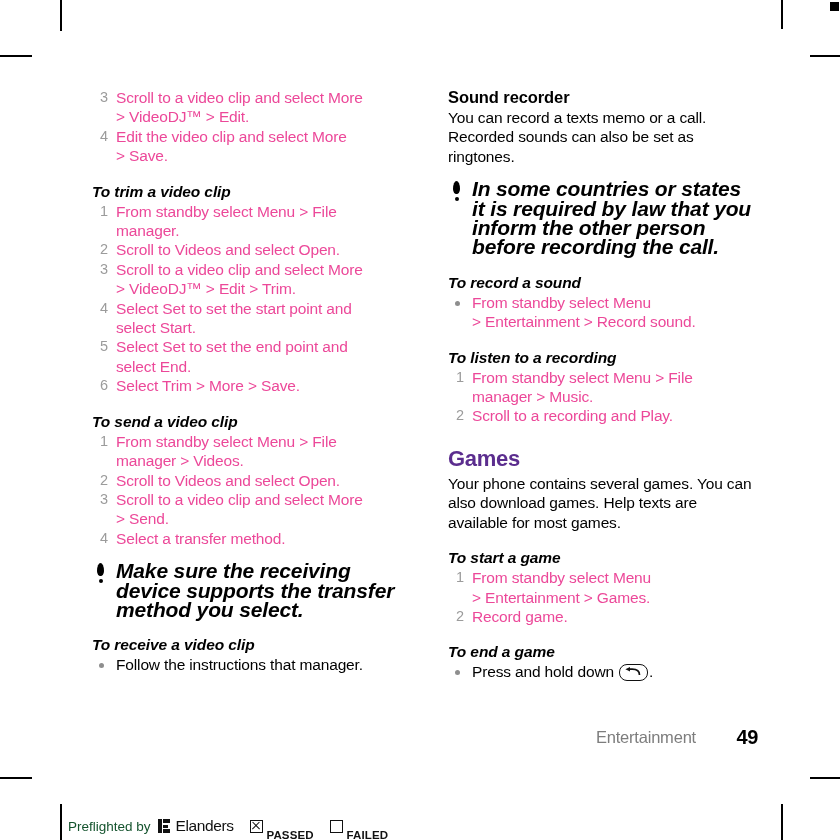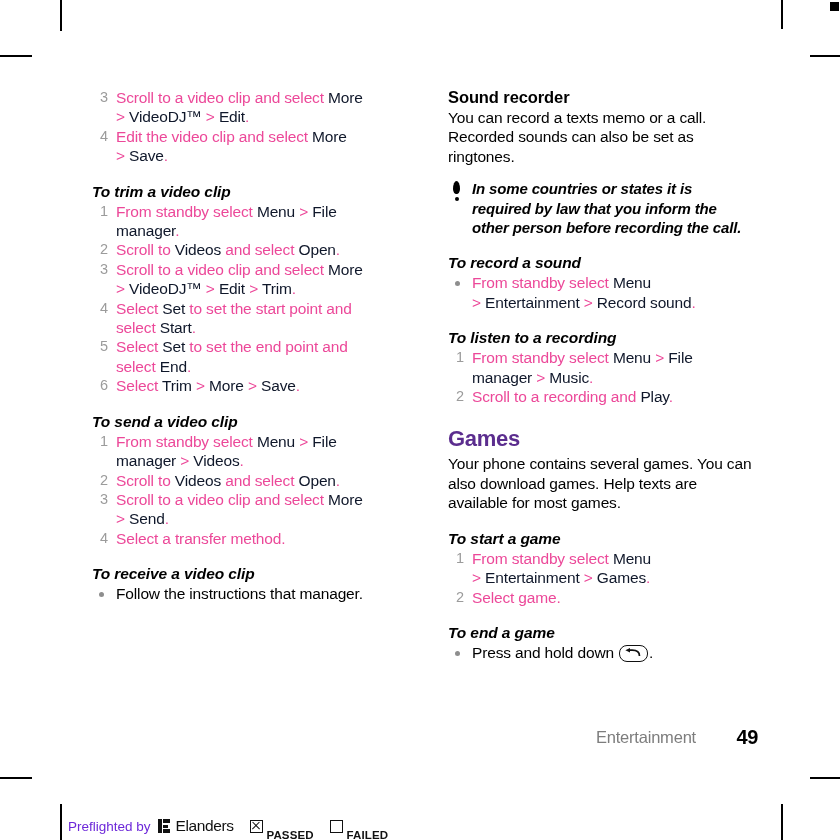--- a/index.html
+++ b/index.html
@@ -95,29 +95,29 @@
   .step .bullet {
     position: absolute;
     left: 7px;
     top: 8px;
     width: 5px;
     height: 5px;
     border-radius: 50%;
     background: #8e8e8e;
   }
 
-  .pp { color: #0f172a; }
+  .pp { color: #ec4899; }
   .gt { color: #ec4899; }
 
   
   .note {
     position: relative;
     padding-left: 24px;
     padding-top: 13px;
-    font-size: 15px;
+    font-size: 21px;
     font-style: italic;
     font-weight: bold;
     line-height: 19.4px;
     letter-spacing: -0.15px;
   }
   .note-icon {
     position: absolute;
     left: 4px;
     top: 15px;
     width: 9px;
@@ -180,21 +180,21 @@
   
   .preflight {
     position: absolute;
     left: 68px;
     top: 815px;
     display: flex;
     align-items: center;
     height: 22px;
     font-size: 13.5px;
   }
-  .pf-text { font-family: "Liberation Sans", sans-serif; font-size: 13.5px; color: #6d28d9; }
+  .pf-text { font-family: "Liberation Sans", sans-serif; font-size: 13.5px; color: #14532d; }
   .pf-logo {
     position: relative;
     width: 13px; height: 14px;
     margin: 0 5px 0 7px;
   }
   .pf-logo .b1 { position: absolute; left: 0; top: 0; width: 4px; height: 14px; background: #111; }
   .pf-logo .b2 { position: absolute; left: 5.5px; top: 0; width: 7px; height: 4px; background: #111; }
   .pf-logo .b3 { position: absolute; left: 5.5px; top: 5.5px; width: 4.5px; height: 3.5px; background: #111; }
   .pf-logo .b4 { position: absolute; left: 5.5px; top: 10px; width: 7px; height: 4px; background: #111; }
   .pf-brand { font-weight: normal; font-size: 15.5px; letter-spacing: -0.4px; color: #111; }
@@ -287,20 +287,27 @@
       <li class="step">
         <span class="num">3</span>
         <span><span class="gt">Scroll to a video clip and select </span><span class="pp">More</span><br><span class="gt">&gt; </span><span class="pp">Send</span><span class="gt">.</span></span>
       </li>
       <li class="step">
         <span class="num">4</span>
         <span><span class="gt">Select a transfer method.</span></span>
       </li>
     </ol>
 
+    <div class="note">
+      <span class="note-icon">
+        <span class="drop"></span>
+          <span class="dot"></span>
+      </span>
+      <span>Make sure the receiving device supports the transfer method you select.</span>
+    </div>
 
     <div class="proc-head">To receive a video clip</div>
     <ul class="steps">
       <li class="step">
         <span class="bullet"></span>
         <span>Follow the instructions that manager.</span>
       </li>
     </ul>
   </div>
 
@@ -342,21 +349,21 @@
     <p class="body">Your phone contains several games. You can also download games. Help texts are available for most games.</p>
 
     <div class="proc-head">To start a game</div>
     <ol class="steps">
       <li class="step">
         <span class="num">1</span>
         <span><span class="gt">From standby select </span><span class="pp">Menu</span><br><span class="gt">&gt; </span><span class="pp">Entertainment</span><span class="gt"> &gt; </span><span class="pp">Games</span><span class="gt">.</span></span>
       </li>
       <li class="step">
         <span class="num">2</span>
-        <span><span class="gt">Select game.</span></span>
+        <span><span class="gt">Record game.</span></span>
       </li>
     </ol>
 
     <div class="proc-head">To end a game</div>
     <ul class="steps">
       <li class="step">
         <span class="bullet"></span>
         <span>Press and hold down </span><span class="keycap"><svg width="18" height="10" viewBox="0 0 18 10">
             <path d="M15.5 8 C15.5 3.6 12.6 2.2 8.2 2.2 L5.2 2.2" fill="none" stroke="#111" stroke-width="1.7"></path>
             <path d="M6.0 0 L1.4 2.3 L6.0 4.6 Z" fill="#111"></path>

